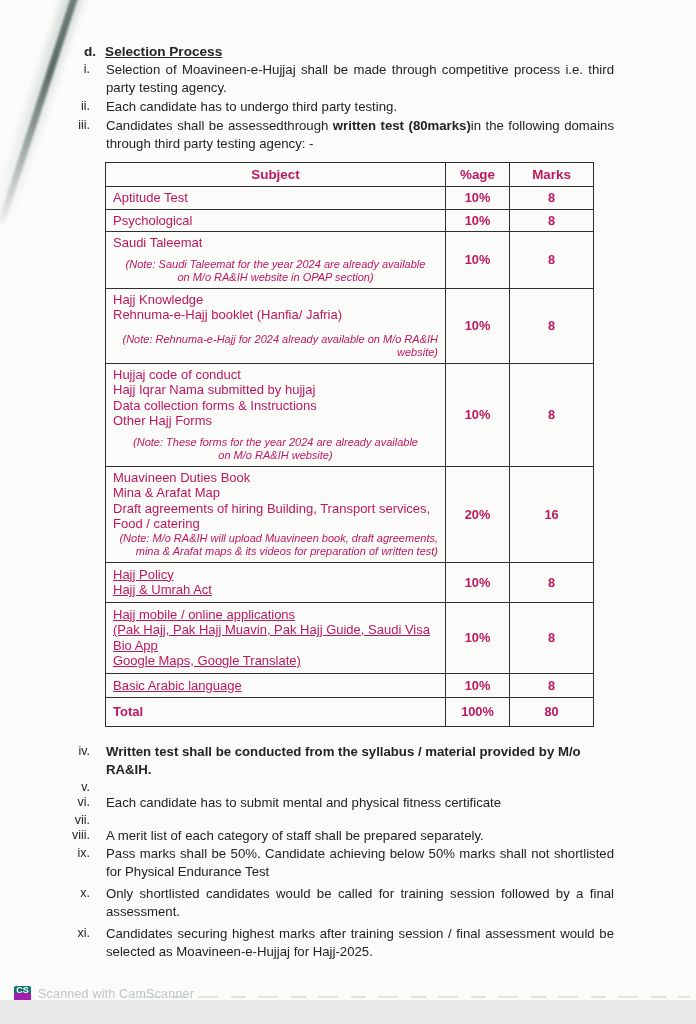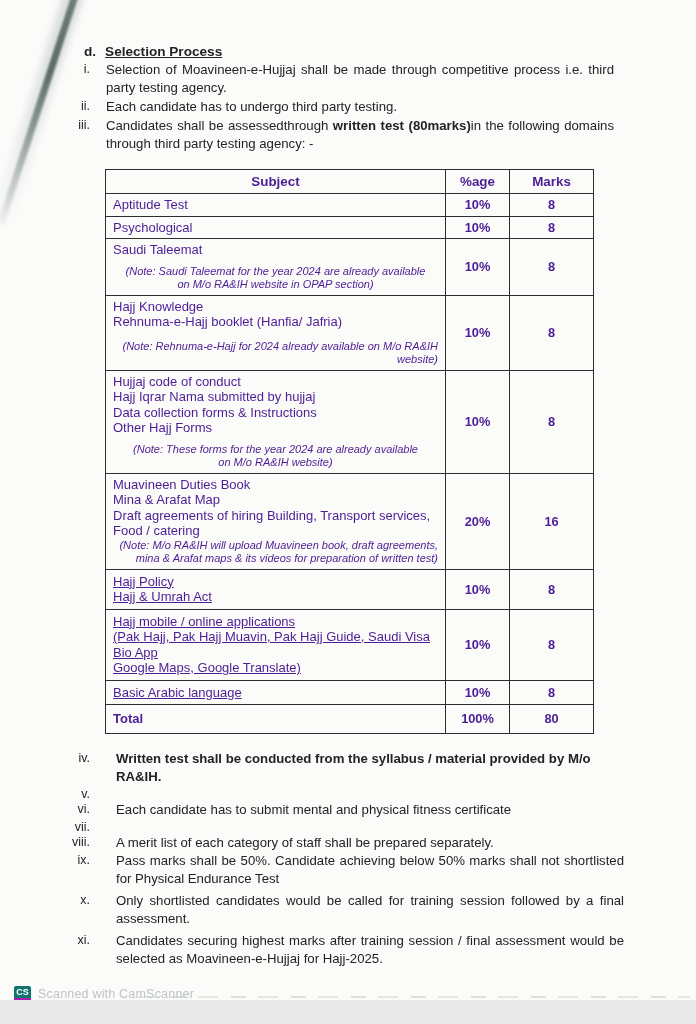--- a/index.html
+++ b/index.html
@@ -33,46 +33,46 @@
   
   .list { margin-left:62px; }
   .li { display:flex; margin-bottom:1px; }
   .li .num { width:28px; min-width:28px; text-align:right; font-size:12.4px; padding-top:1px; }
   .li .txt {
     flex:1; margin-left:16px; width:508px; max-width:508px;
     font-size:13.2px; line-height:18px; text-align:justify;
   }
   .li .txt.nj { text-align:left; }
   .b { font-weight:bold; }
-  .bottom-list .li { margin-bottom:0;gap:10px; }
+  .bottom-list .li { margin-bottom:0; }
   .bottom-list .li.sp { margin-top:4px; }
   
   .tbl {
-    border-collapse:collapse; margin:16px 0 0 105px; width:488px;
-    table-layout:fixed; color:#4c1d95;
+    border-collapse:collapse; margin:9px 0 0 105px; width:488px;
+    table-layout:fixed; color:#be185d;
   }
   .tbl th, .tbl td { border:1.7px solid #2e2e2e; }
   .tbl th { font-size:13.4px; font-weight:bold; padding:4px 4px; text-align:center; }
   .tbl td.subj { font-size:13px; line-height:15.5px; padding:3px 7px; vertical-align:middle; }
   .tbl td.val  { font-size:12.8px; font-weight:bold; text-align:center; vertical-align:middle; }
   .rowpad td.subj { padding-top:4px; padding-bottom:4px;text-decoration:underline; }
   .note { font-style:italic; font-size:11px; line-height:13.5px;text-align:right; }
   .note.c { text-align:center; margin-left:auto; margin-right:auto; }
   .note.gap { margin-top:7px; }
   .note.gap2 { margin-top:10px; }
   .note.w310 { max-width:312px; }
   .note.w300 { max-width:300px; }
   .total td.subj { font-weight:bold; padding-top:6px; padding-bottom:6px; }
   
   .watermark { position:absolute; left:14px; top:986px; display:flex; align-items:center; }
   .cs-icon {
     display:inline-flex; align-items:center; justify-content:center;
     width:17px; height:15px; background:#0f766e; color:#ffffff;
     font-size:9px; font-weight:bold; border-radius:2px;
-    border-bottom:3px solid #a21caf;
+    border-bottom:8px solid #a21caf;
   }
   .wm-text { margin-left:7px; font-size:12.5px; color:#bfc4c6; letter-spacing:.2px; }
 </style>
 </head>
 <body>
 
 <div class="page">
 
   <div class="streak2"></div>
   <div class="streak"></div>

